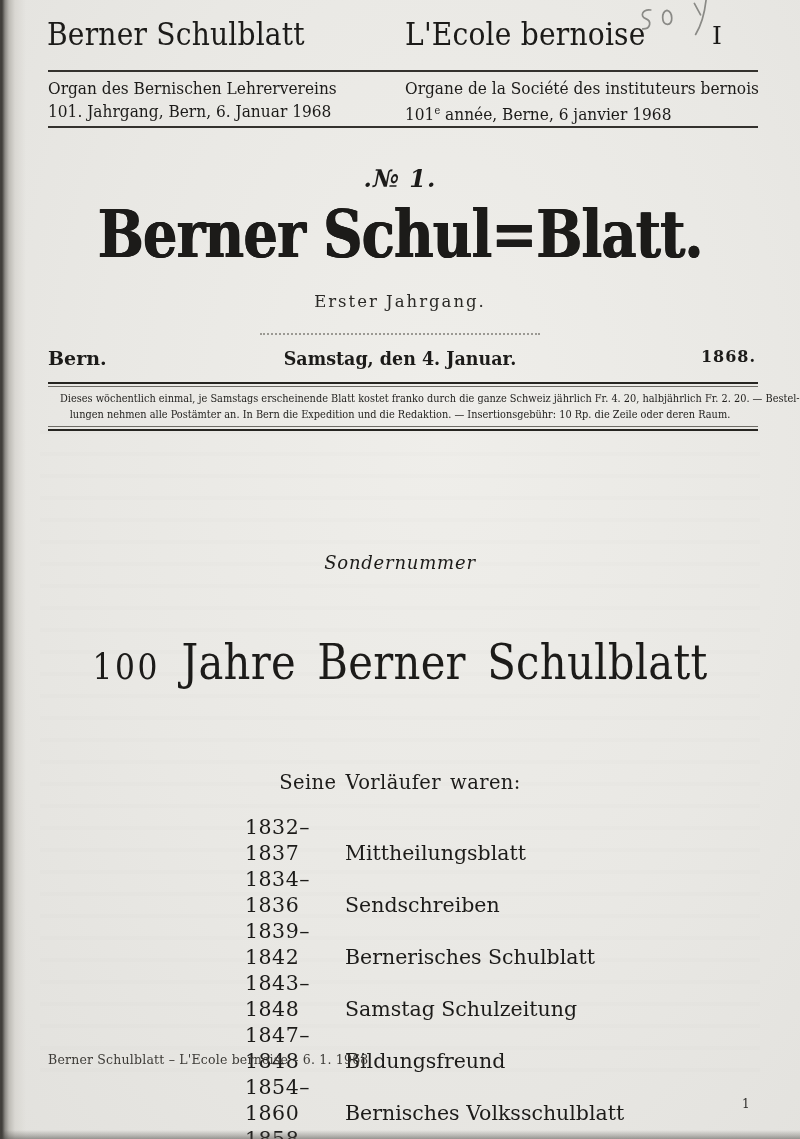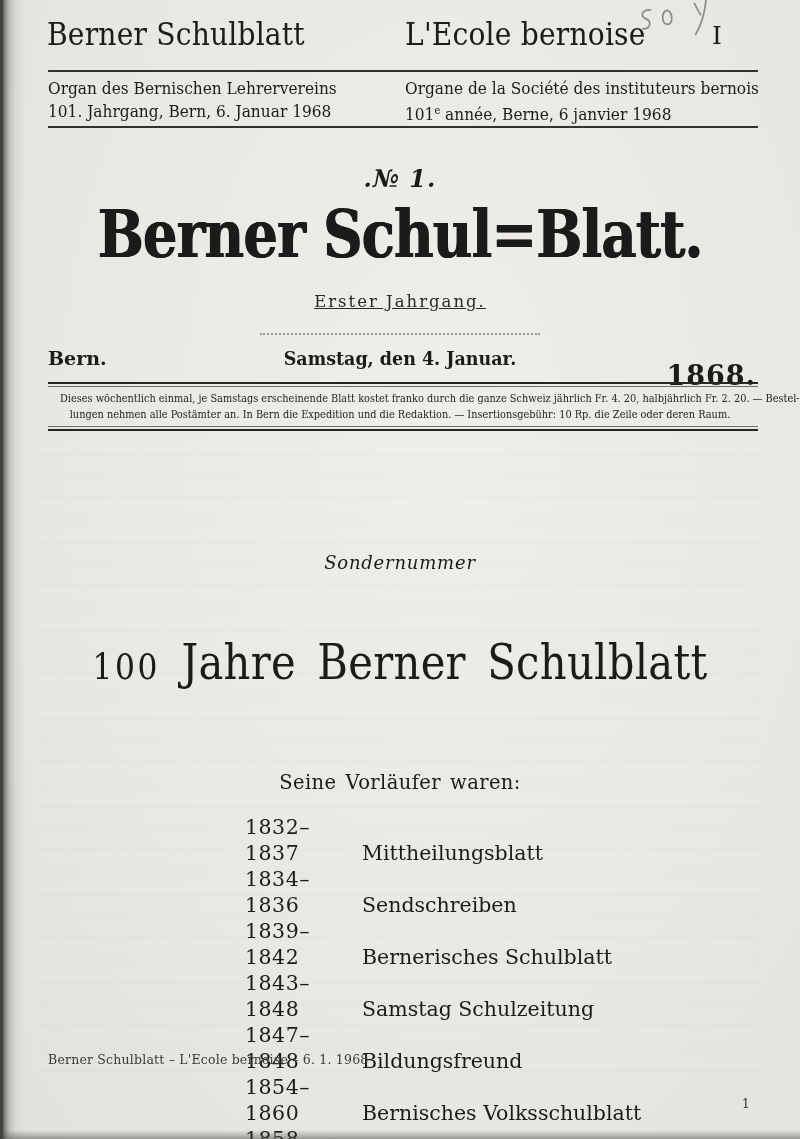--- a/index.html
+++ b/index.html
@@ -32,41 +32,41 @@
   .h-sub { font-size:17.5px; line-height:22.5px; }
   .h-sub sup { font-size:11px; vertical-align:6px; }
   .hs-de { left:48px; top:77px; }
   .hs-fr { left:405px; top:77px; }
 
   
   .issue-no { top:164px; font-size:24px; font-weight:bold; font-style:italic; letter-spacing:1px; }
   .blackletter { top:196px; font-size:62px; font-weight:bold; letter-spacing:-1px;
     transform:scaleX(.88) scaleY(1.06); transform-origin:center top;
     text-shadow:.7px 0 currentColor, -.4px 0 currentColor; white-space:nowrap; }
-  .erster { top:292px; font-size:16.5px; letter-spacing:2px; color:#2a2926;text-decoration:underline; }
+  .erster { top:292px; font-size:16.5px; letter-spacing:2px; color:#2a2926; }
   .dotted { top:333px; left:260px; width:280px; border-top:2px dotted #9b9993; height:0; }
   .dateline { top:347px; font-size:19px; font-weight:bold; }
   .dl-place { left:48px;text-align:center; }
   .dl-center { transform:scaleX(.92); transform-origin:center; }
-  .dl-year { right:44px; font-size:27px; letter-spacing:1px;margin-top:13px; }
+  .dl-year { right:44px; font-size:16px; letter-spacing:1px; }
   .dbl-rule { left:48px; width:710px; height:5px; }
   .dbl-a { top:382px; background:linear-gradient(180deg,#262521 0 2.4px,rgba(0,0,0,0) 2.4px 3.8px,#6e6c66 3.8px 5px); }
   .dbl-b { top:426px; background:linear-gradient(180deg,#6e6c66 0 1.2px,rgba(0,0,0,0) 1.2px 2.6px,#262521 2.6px 5px); }
   .imprint { font-size:11.5px; line-height:16px; color:#242320; transform:scaleX(.85); transform-origin:center top; white-space:nowrap; }
   .imp1 { top:390px; } .imp2 { top:406px; }
 
   
   .kicker { top:552px; font-size:18px; letter-spacing:.8px;font-style:italic; }
   .headline { top:634px; font-size:48px; word-spacing:9px; letter-spacing:.3px;
     transform:scaleX(.87); transform-origin:center top; white-space:nowrap; }
   .headline .oldnum { font-size:36px; letter-spacing:3px; word-spacing:0; }
   .list-intro { top:771px; font-size:19.5px; word-spacing:2.5px; letter-spacing:.4px; }
   .pred-list { left:245px; top:814px; font-size:20.5px; line-height:26px; }
   .pred-years { display:inline-block; width:88px; letter-spacing:.5px; }
-  .pred-name { margin-left:29px; }
+  .pred-name { margin-left:12px; }
 
   
   .f-imprint { left:48px; top:1052px; font-size:12.5px; color:#3d3b37; letter-spacing:.2px; }
   .f-page { left:742px; top:1097px; font-size:12px; color:#2e2d2a; }
 </style>
 </head>
 <body>
 
 <div class="page">
 

